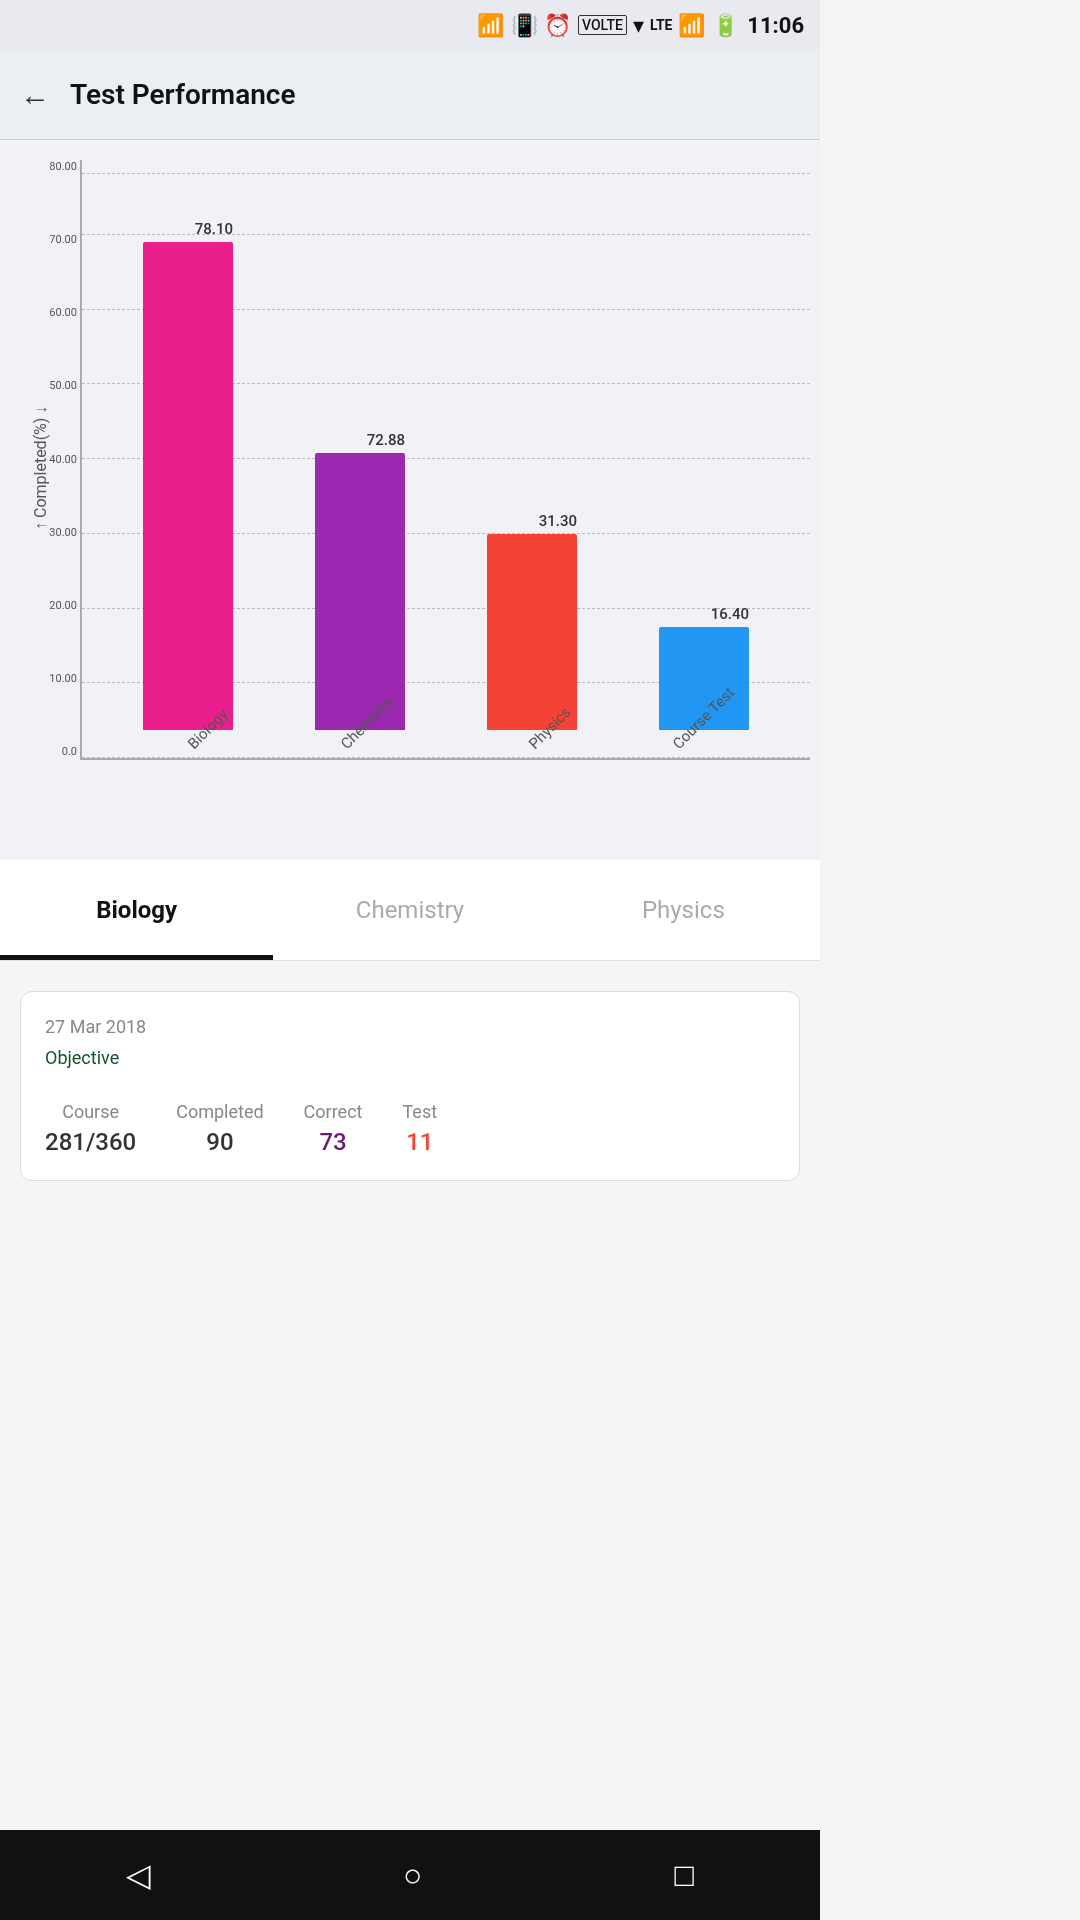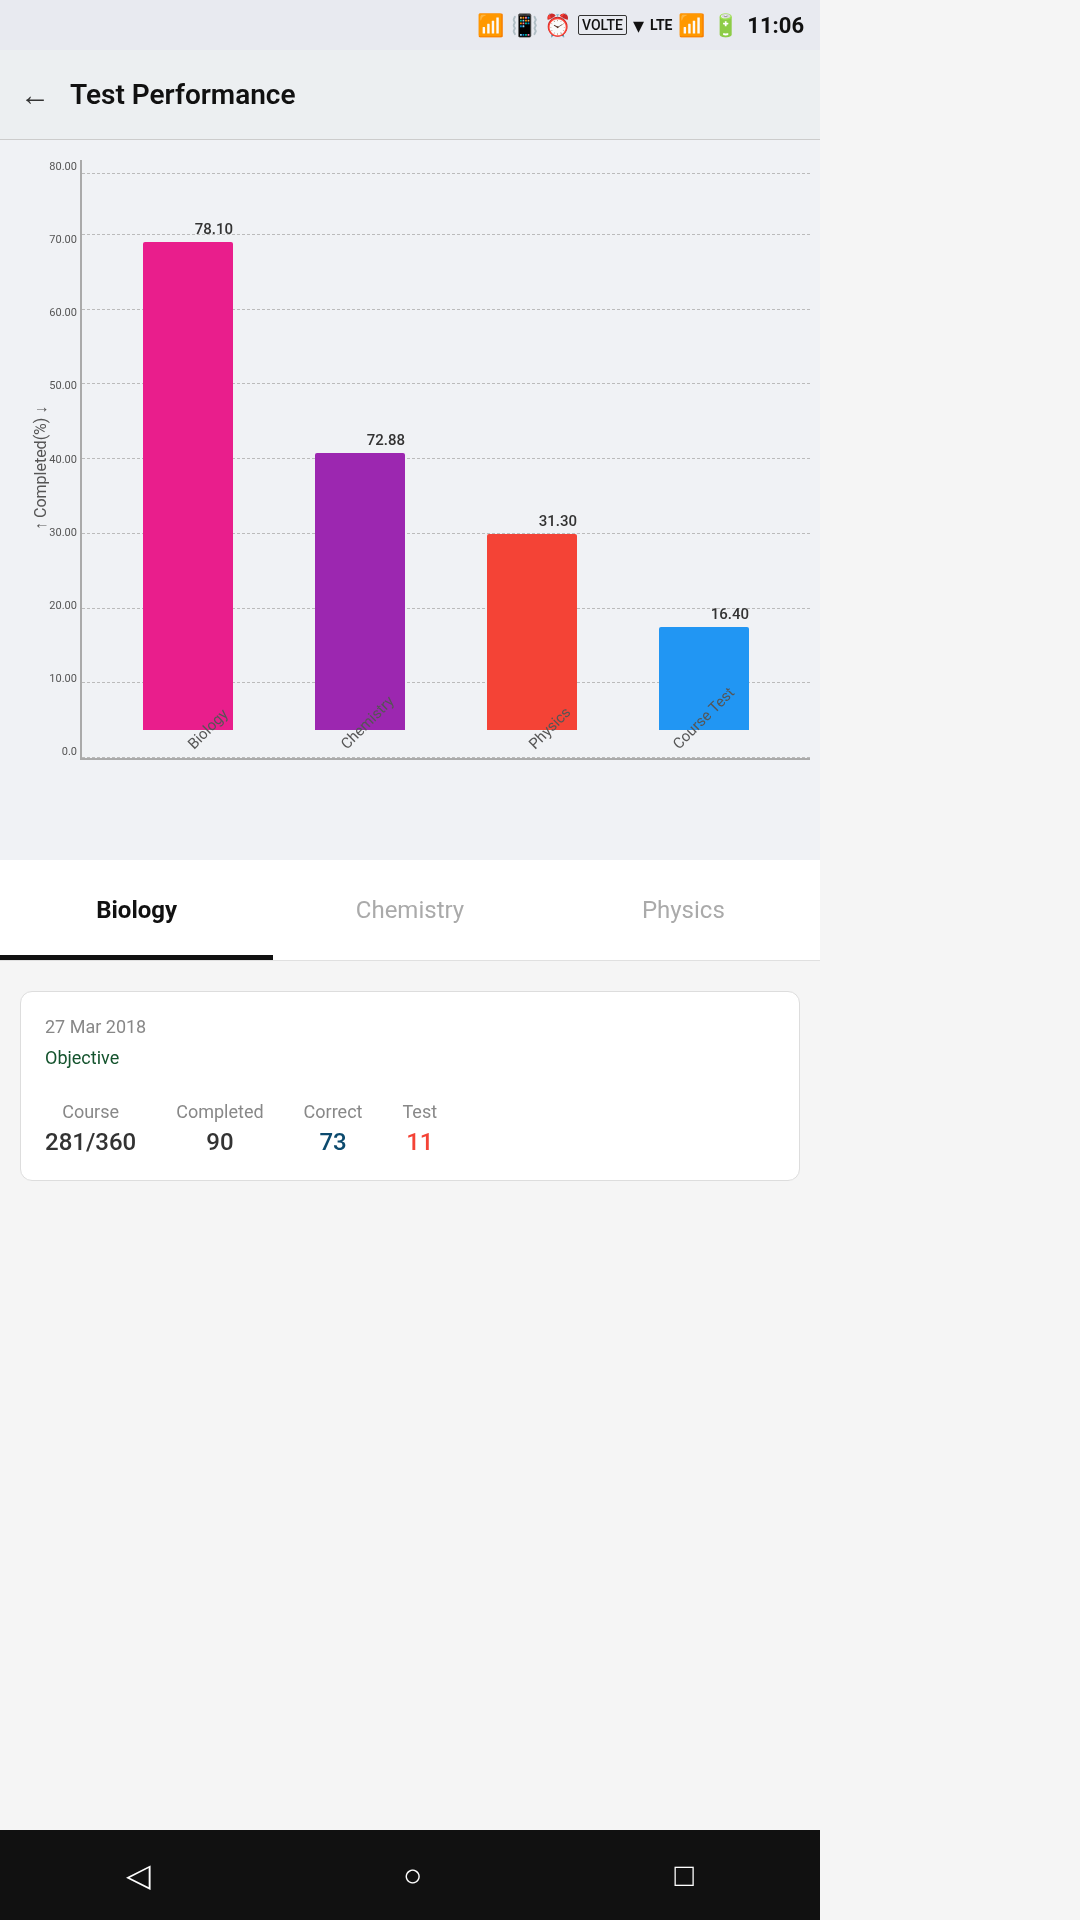--- a/index.html
+++ b/index.html
@@ -220,21 +220,21 @@
     .stat-label {
       font-size: 18px;
       color: #888;
       margin-bottom: 6px;
     }
     .stat-value {
       font-size: 24px;
       color: #333;
       font-weight: 500;
     }
-    .stat-value.green { color: #0c4a6e; }
+    .stat-value.green { color: #701a75; }
     .stat-value.red { color: #f44336; }
 
     
     .nav-bar {
       background: #111;
       height: 90px;
       display: flex;
       align-items: center;
       justify-content: space-around;
       position: fixed;

